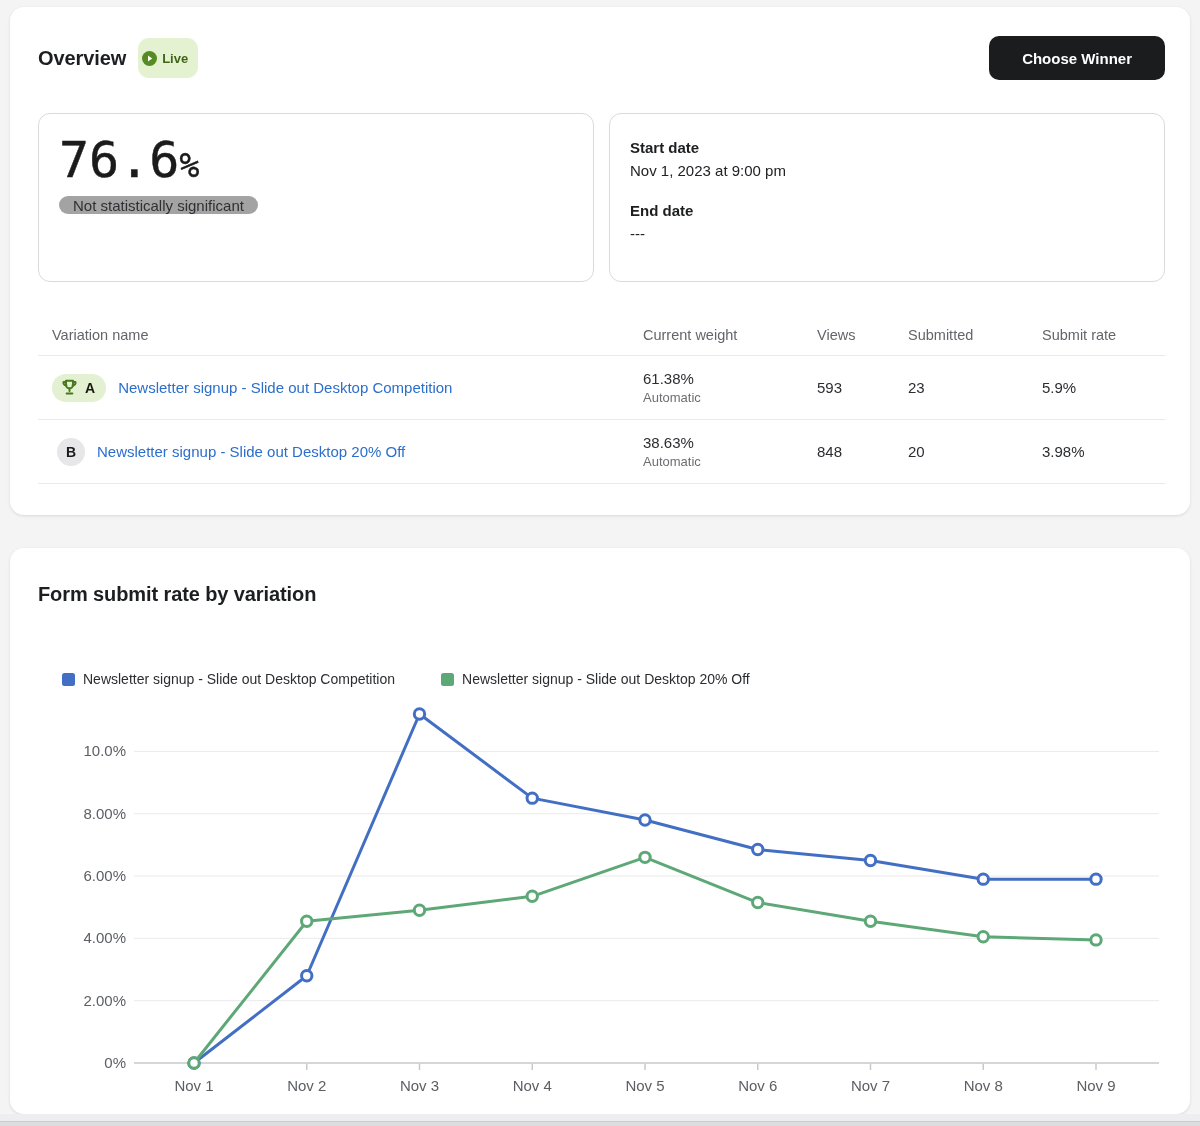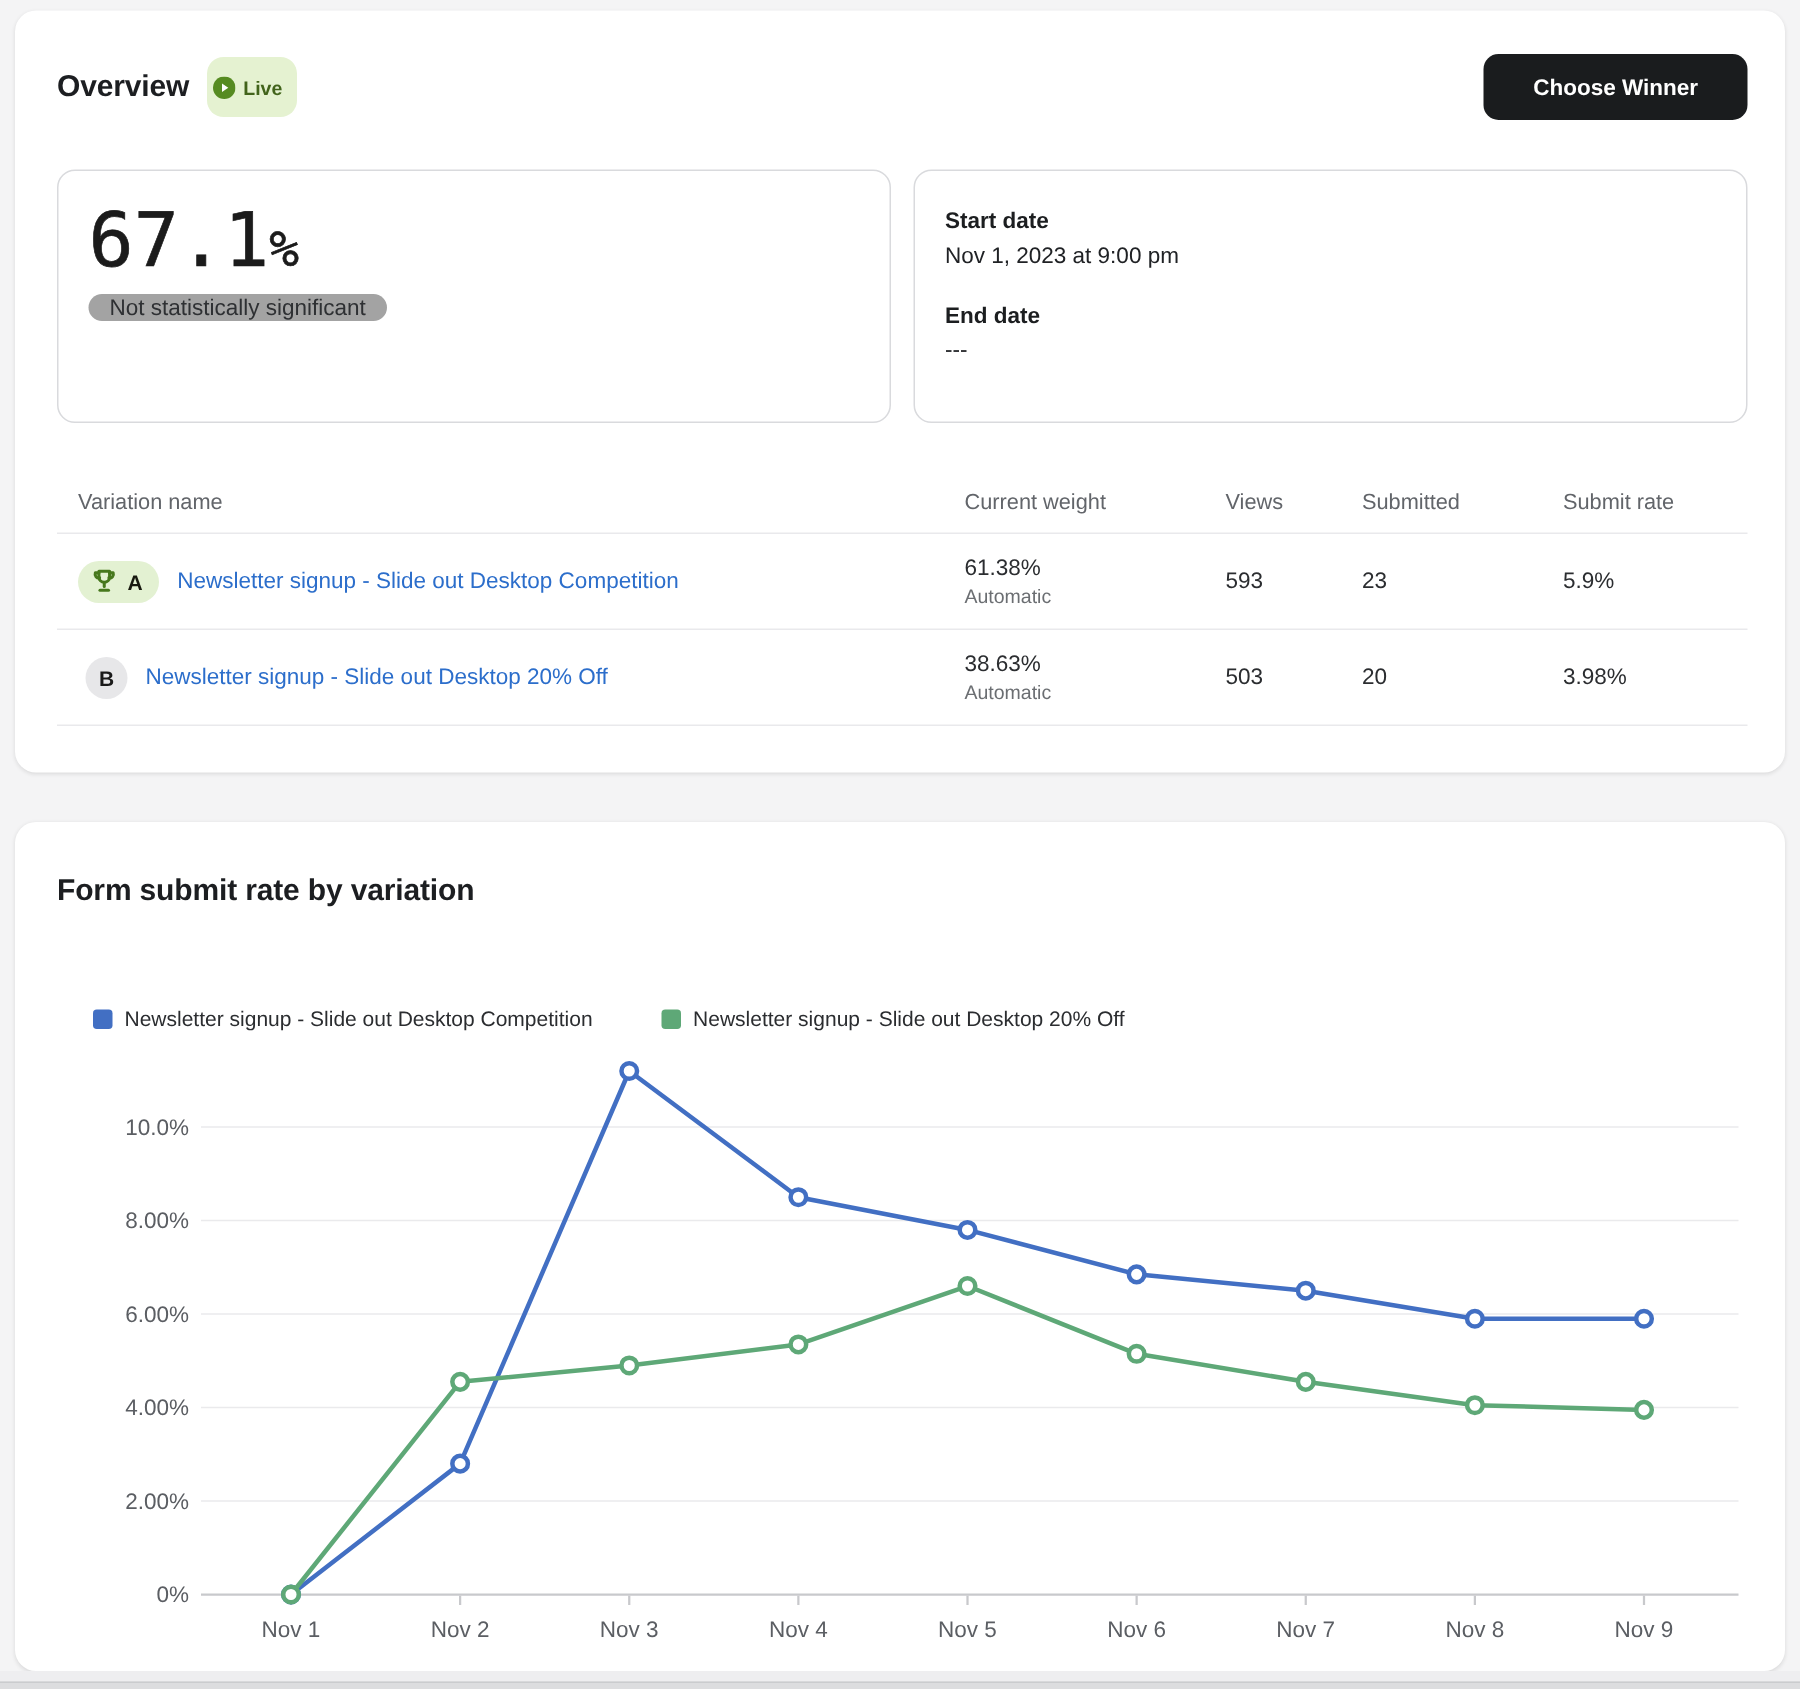--- a/index.html
+++ b/index.html
@@ -60,21 +60,21 @@
             <circle cx="7.5" cy="7.5" r="7.5" fill="#568b21"></circle>
             <path d="M6 4.6l4.2 2.9L6 10.4z" fill="#fff"></path>
           </svg>
         <span>Live</span>
       </span>
     </div>
     <button class="btn-primary">Choose Winner</button>
   </div>
   <div class="stat-row">
     <div class="stat-box wp">
-      <div class="stat-value"><span>67.1</span><span class="pct">%</span></div>
+      <div class="stat-value"><span>76.6</span><span class="pct">%</span></div>
       <div class="sig-pill">Not statistically significant</div>
     </div>
     <div class="stat-box dates">
       <div class="date-label">Start date</div>
       <div class="date-value">Nov 1, 2023 at 9:00 pm</div>
       <div class="date-label end">End date</div>
       <div class="date-value">---</div>
     </div>
   </div>
   <div class="vtable">
@@ -109,21 +109,21 @@
     </div>
     <div class="trow rowB">
       <div class="c1">
         <span class="circle-badge">B</span>
         <a href="#" class="vlink">Newsletter signup - Slide out Desktop 20% Off</a>
       </div>
       <div class="wcell">
         <div class="w1">38.63%</div>
         <div class="w2">Automatic</div>
       </div>
-      <div class="num">503</div>
+      <div class="num">848</div>
       <div class="num">20</div>
       <div class="num">3.98%</div>
     </div>
   </div>
 </section>
 
 <section class="card card-chart">
   <h2 class="card-title">Form submit rate by variation</h2>
   <div class="legend">
     <div class="legend-item">

